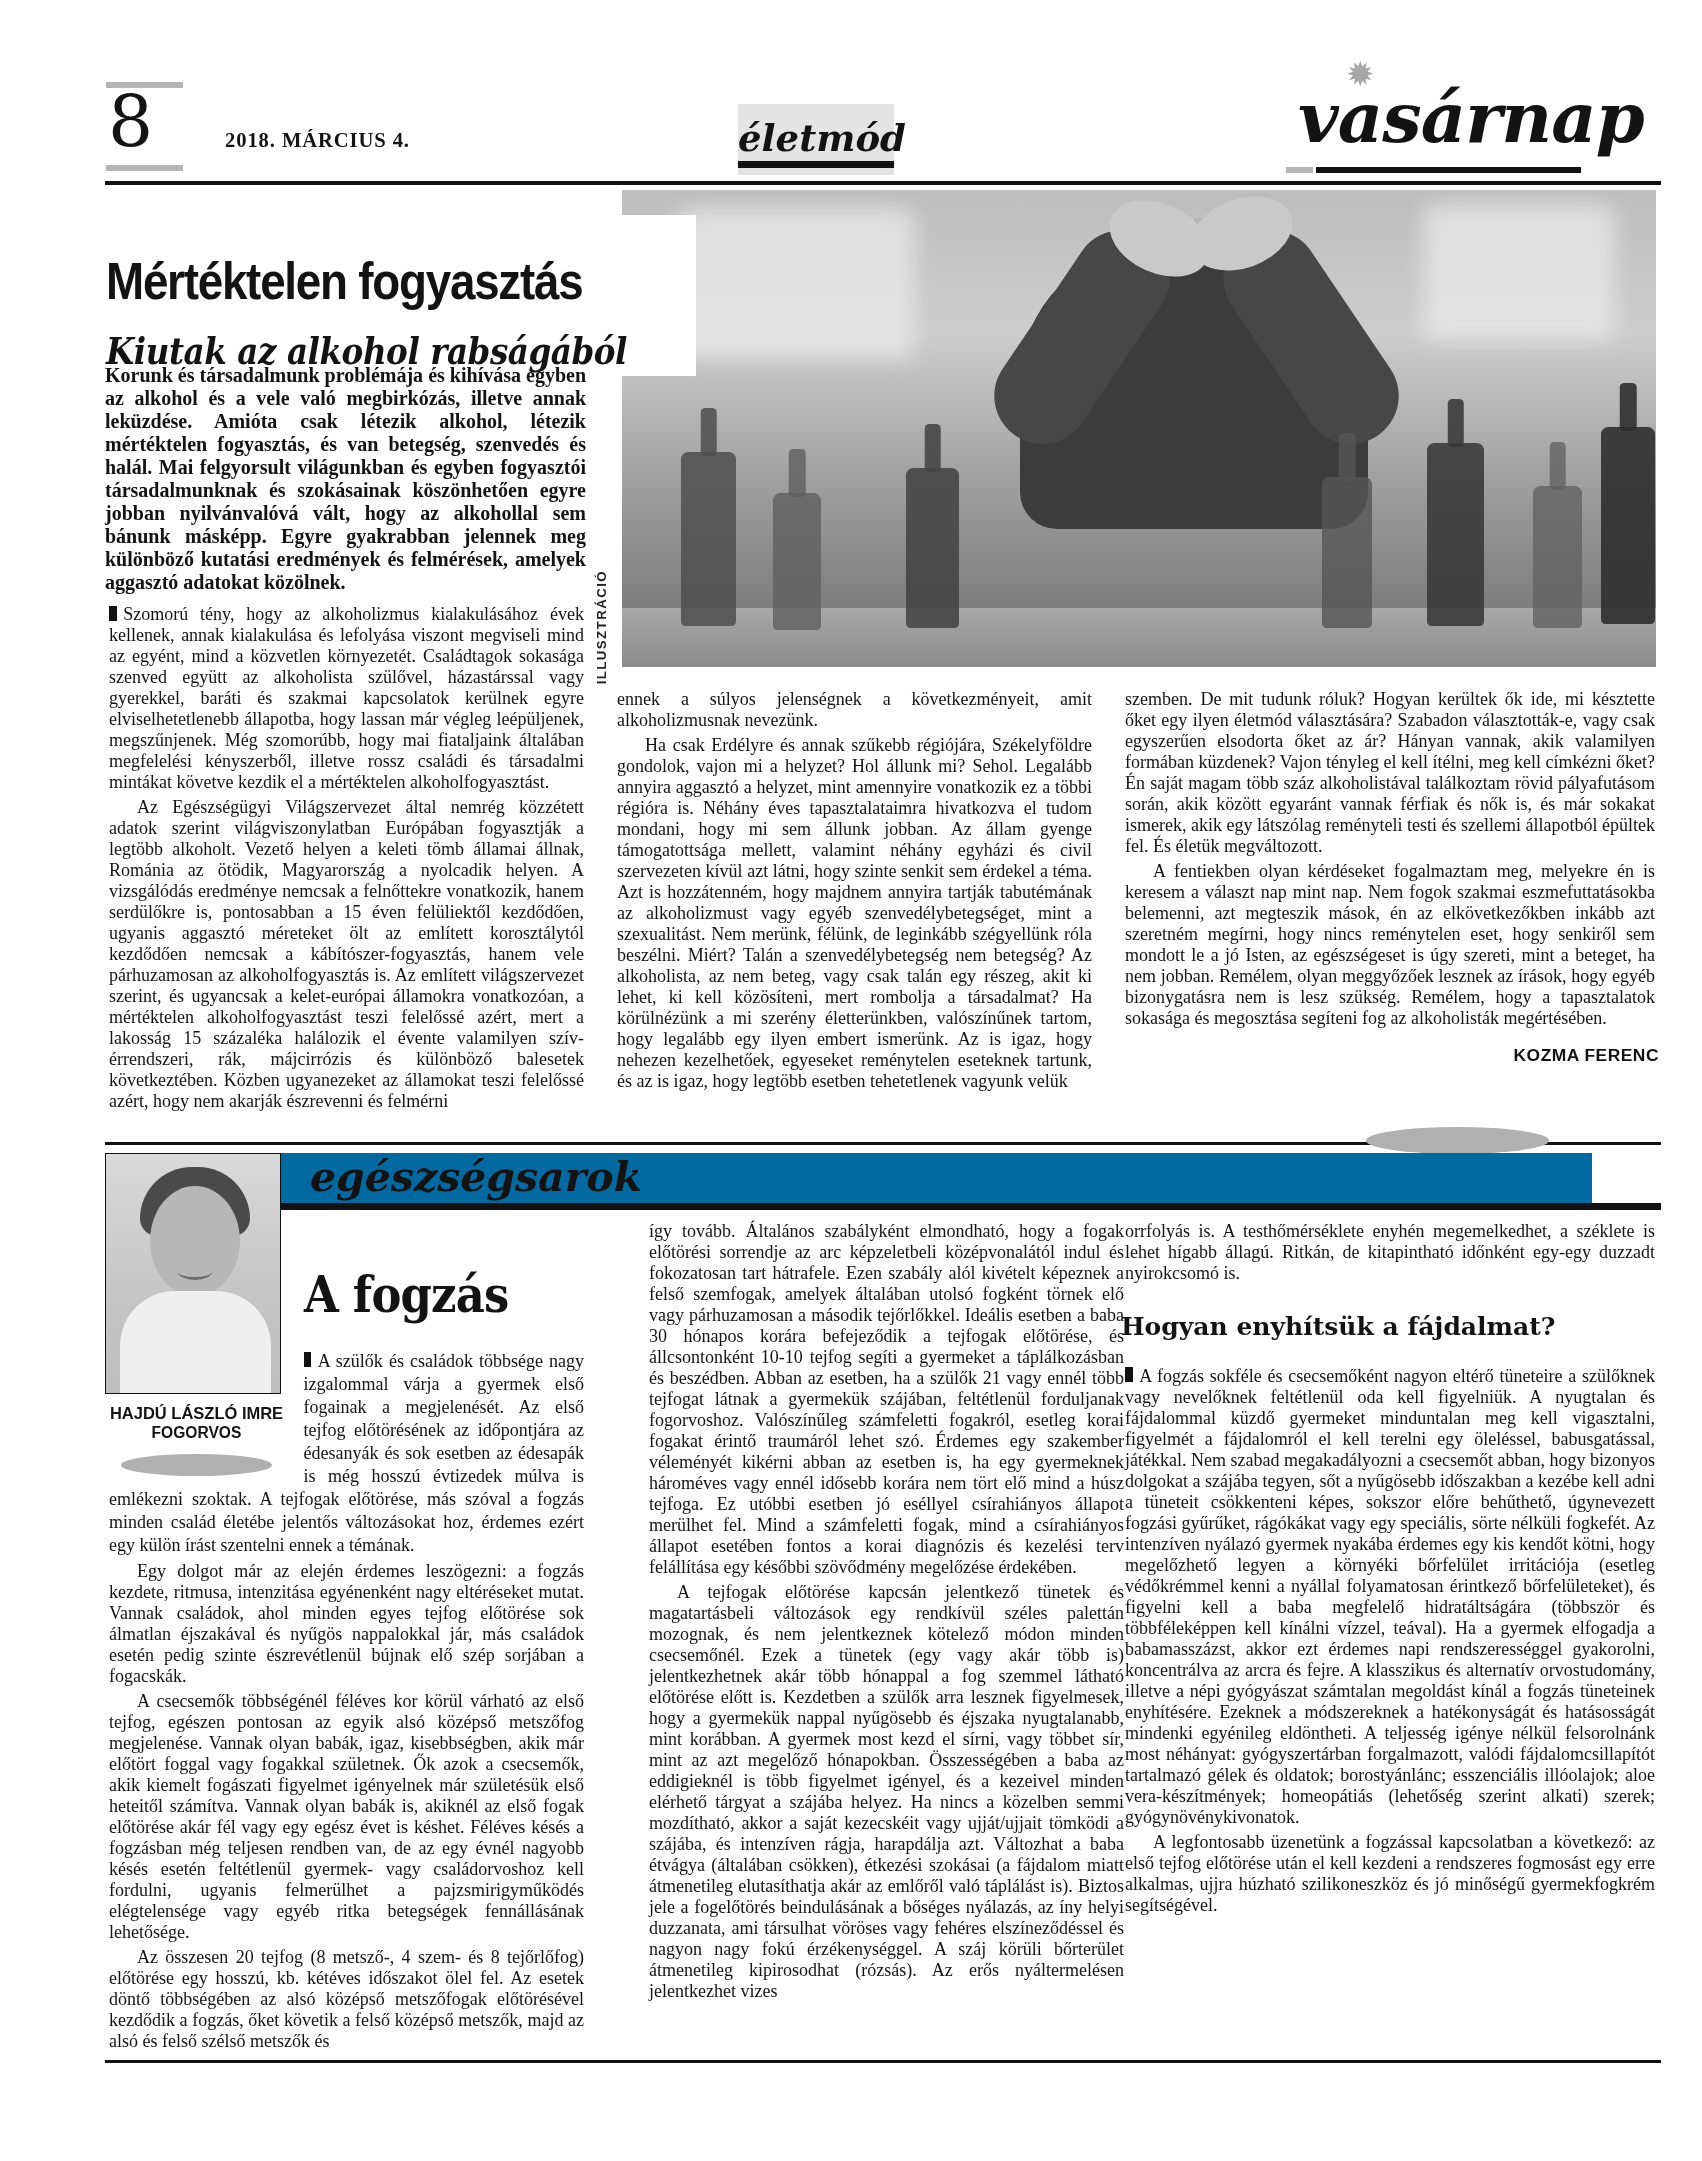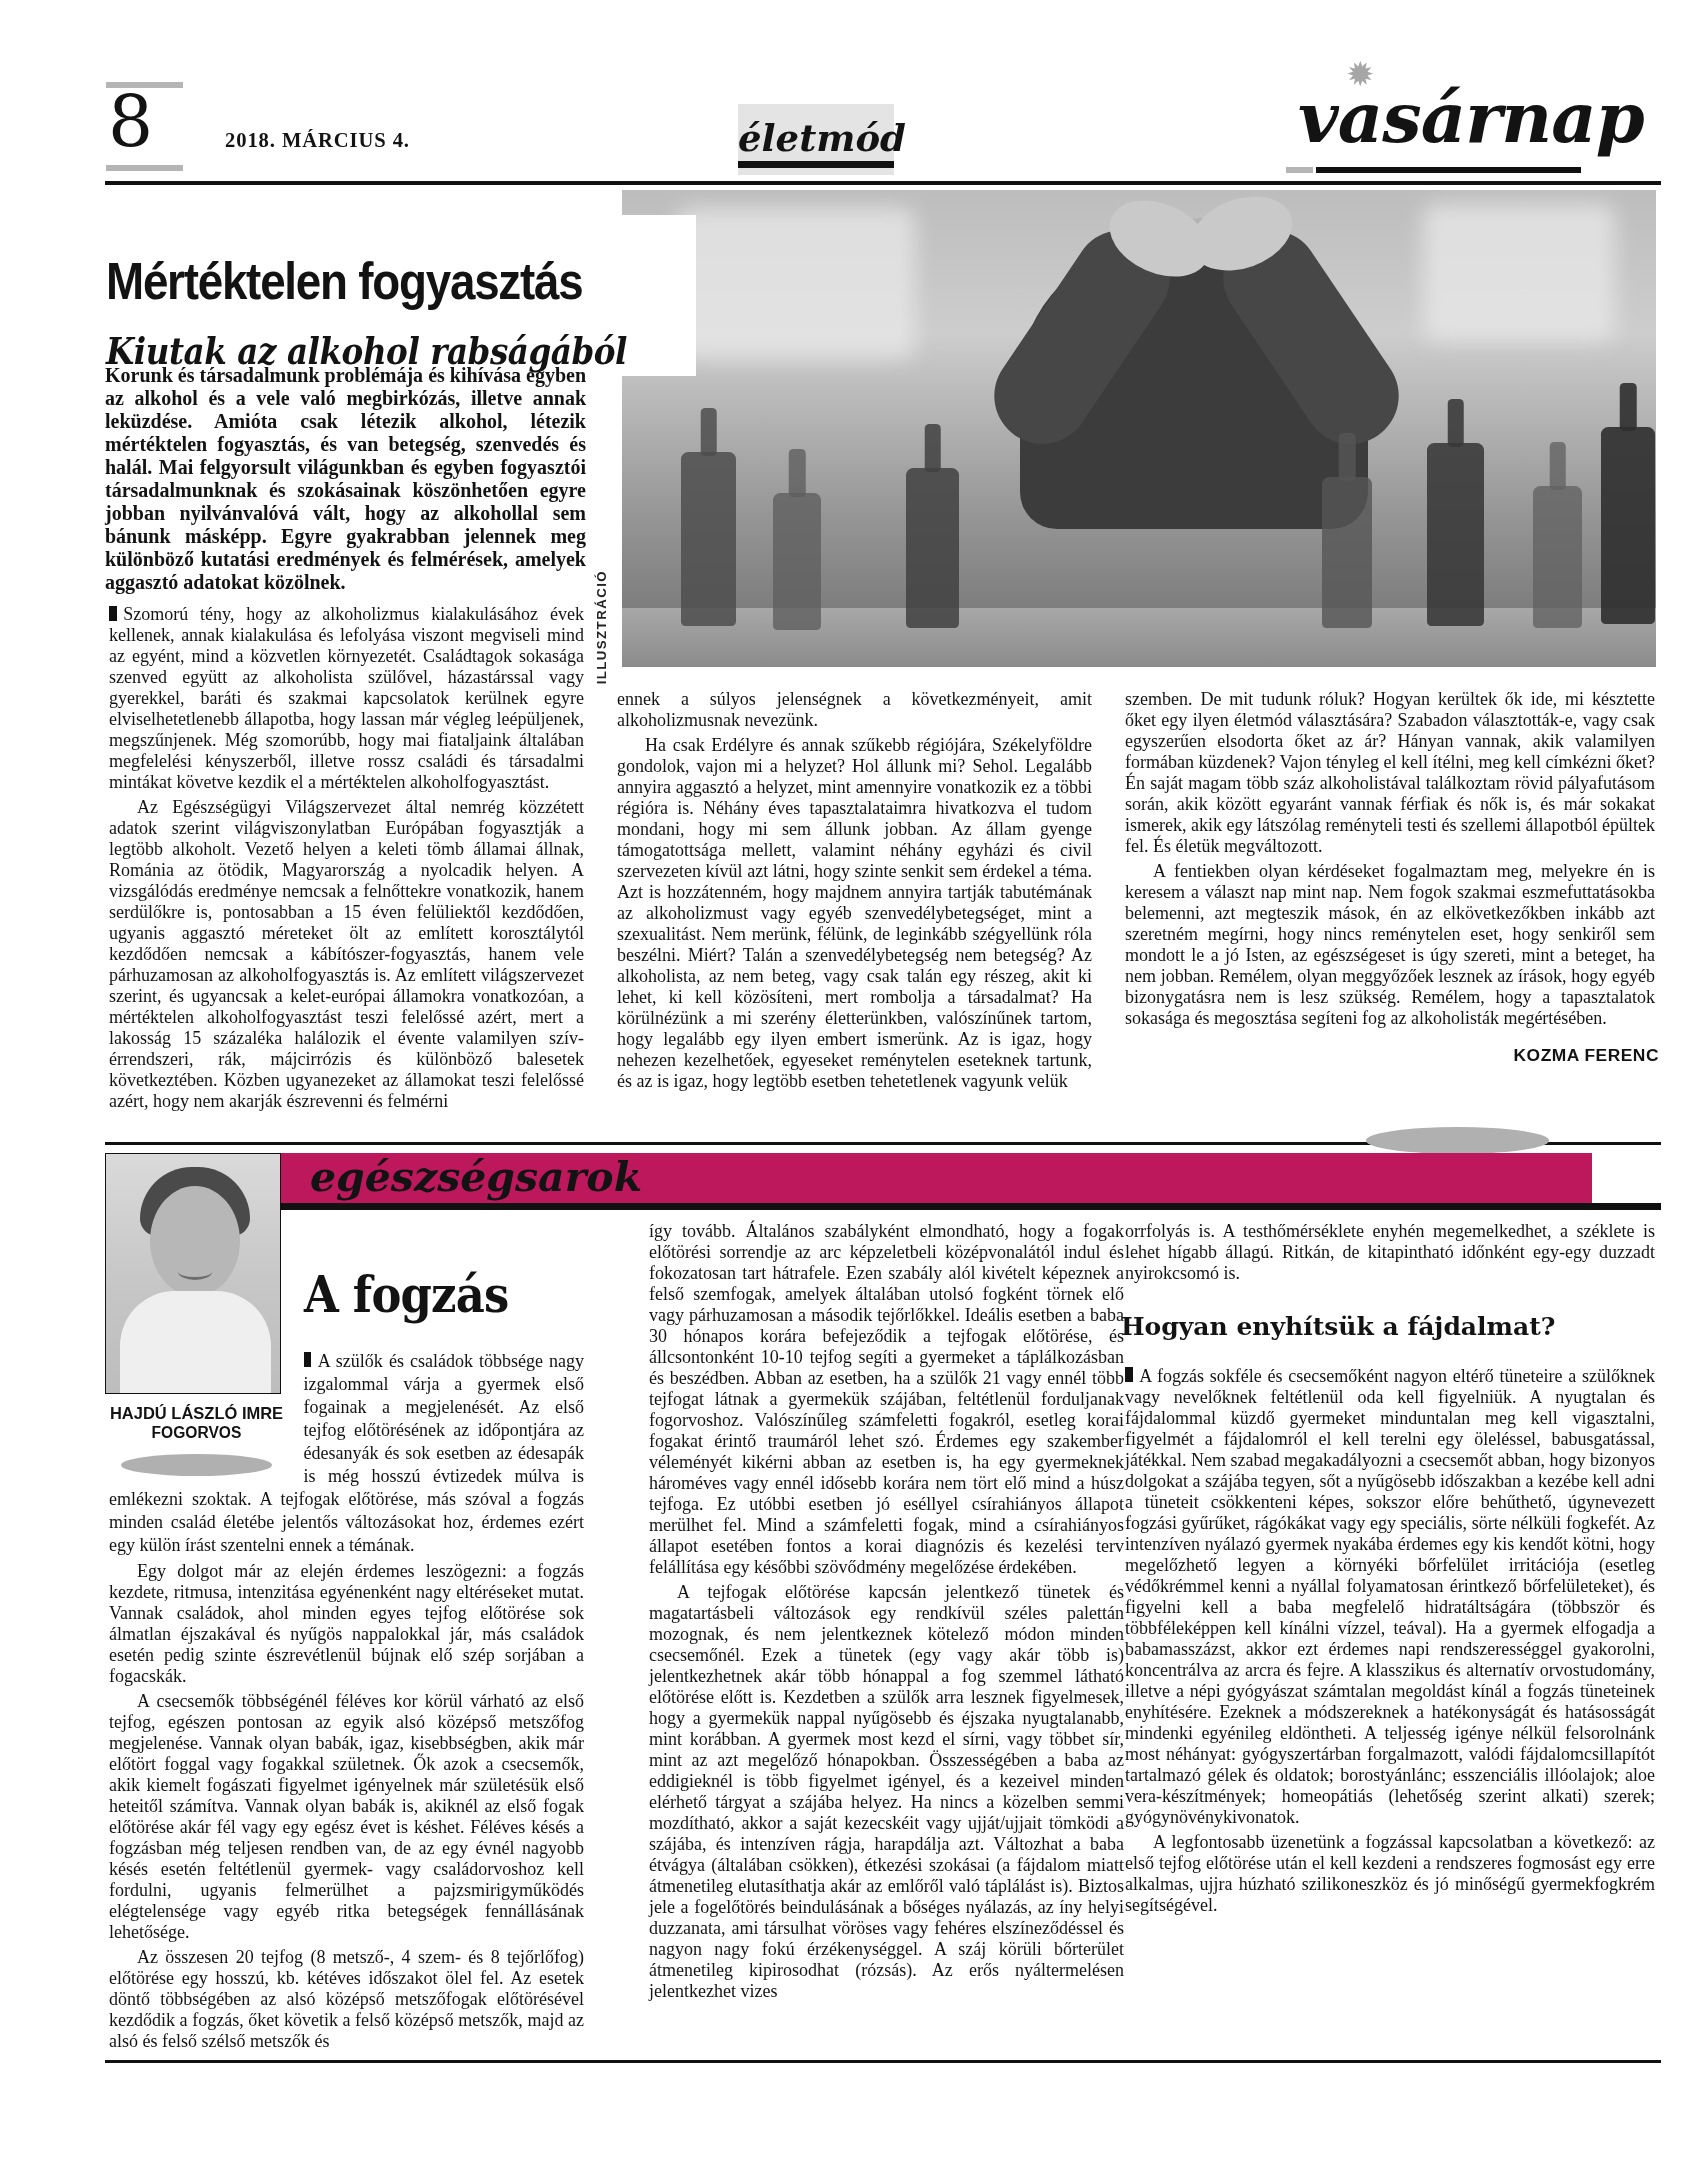--- a/index.html
+++ b/index.html
@@ -46,21 +46,21 @@
   .bottle{position:absolute;border-radius:7.3px 7.3px 4.6px 4.6px;}
   .bottle::before{content:"";position:absolute;left:50%;transform:translateX(-50%);
     top:-44px;width:16.5px;height:48px;background:inherit;border-radius:4.6px;}
   
   #ill-caption{writing-mode:vertical-rl;transform:rotate(180deg);
     font-family:"Liberation Sans",sans-serif;font-weight:bold;font-size:13.3px;
     letter-spacing:1.4px;color:#222;}
   
   .ellipse{background:#b0b0b0;border-radius:50%;}
   
-  #hs-badge-box{width:1312px;height:50px;background:#be185d;}
+  #hs-badge-box{width:1312px;height:50px;background:#0369a1;}
   #hs-badge-box span{font-family:"DejaVu Serif",serif;font-style:italic;font-weight:bold;
     font-size:41px;line-height:48px;margin-left:30px;}
   #h-title{font-family:"DejaVu Serif",serif;font-weight:bold;font-size:51px;line-height:55px;
     margin:114px 0 27.5px 0;letter-spacing:-0.9px;}
   .doc-block{float:left;width:183px;margin-right:15.6px;}
   #doc-photo{width:174px;height:239px;border:1.8px solid #111;position:relative;overflow:hidden;
     background:linear-gradient(180deg,#dadada 0%,#c6c6c6 55%,#bdbdbd 100%);}
   .d-hair{position:absolute;left:34px;top:13px;width:110px;height:69px;background:#4a4a4a;
     border-radius:55px 55px 18.3px 18.3px;}
   .d-face{position:absolute;left:44px;top:32px;width:90px;height:110px;background:#b7b7b7;border-radius:50%;}

